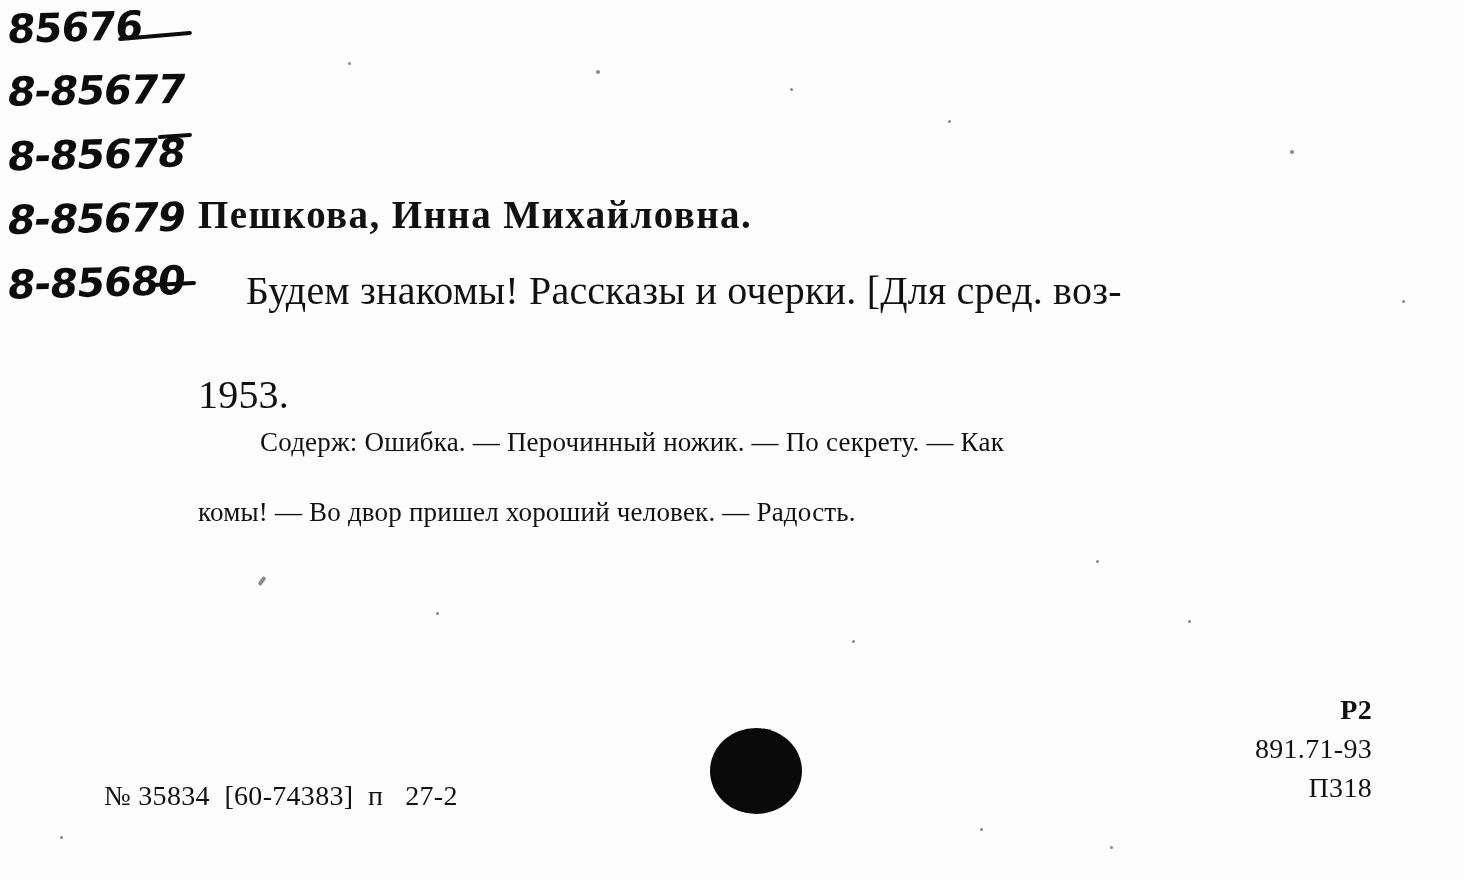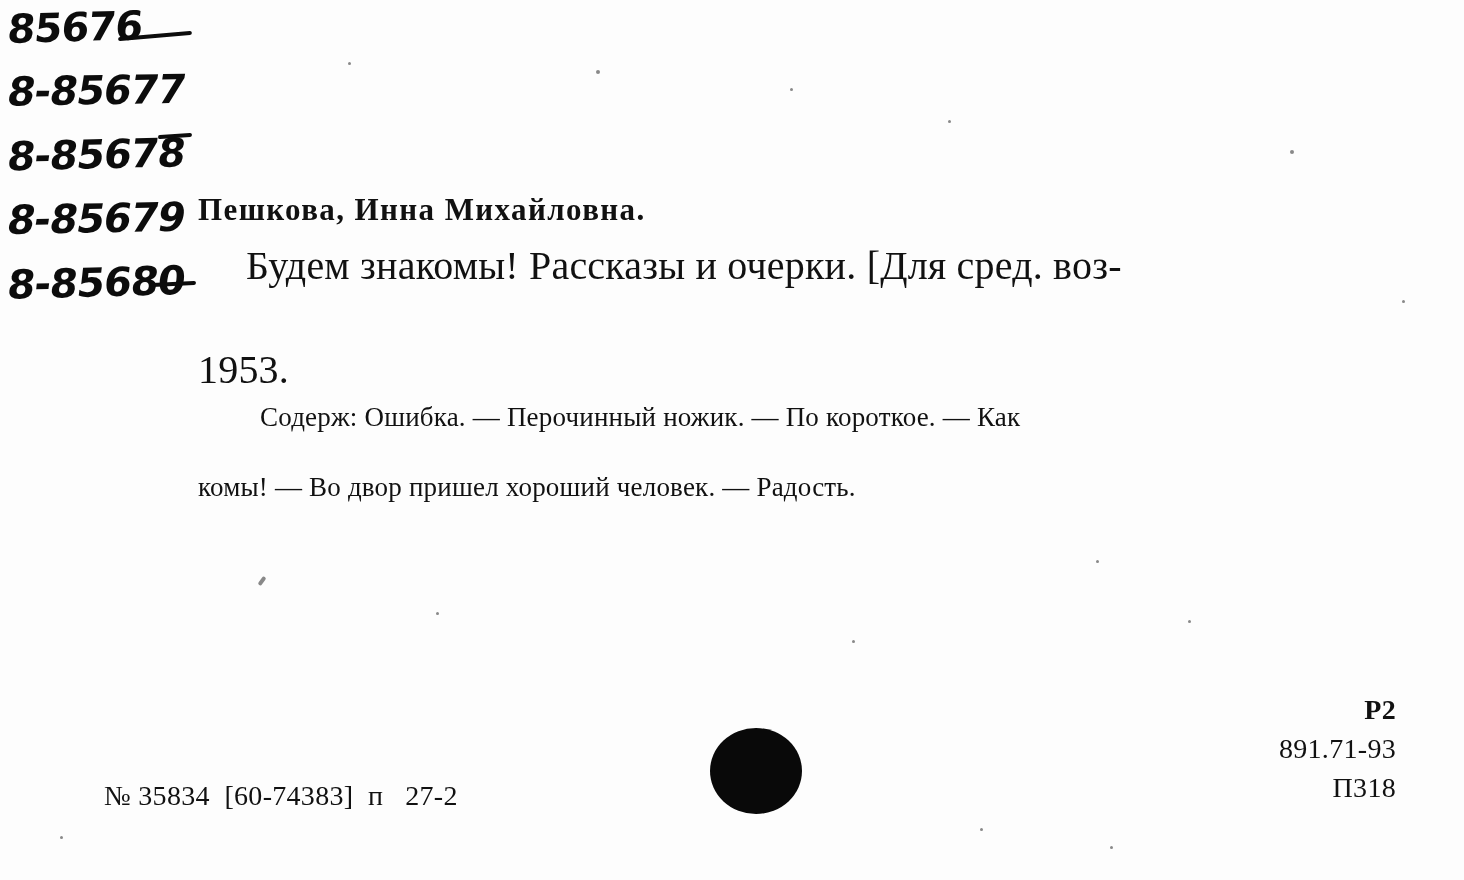--- a/index.html
+++ b/index.html
@@ -62,23 +62,23 @@
   
   .record {
     position: absolute;
     left: 198px;
     top: 192px;
     width: 1186px;
   }
   .author {
     font-family: "Liberation Serif", serif;
     font-weight: 700;
-    font-size: 31px;
+    font-size: 39px;
     letter-spacing: 1.4px;
-    margin-bottom: 12px;
+    margin-bottom: 28px;
   }
   .title-block {
     font-size: 40px;
     line-height: 1.30;
     letter-spacing: .2px;
     text-align: justify;
   }
   .title-block .indent { display: inline-block; width: 48px; }
   .phys {
     font-size: 27px;
@@ -101,21 +101,21 @@
     position: absolute;
     left: 104px;
     top: 700px;
     font-size: 28px;
     line-height: 1.38;
     letter-spacing: .3px;
     white-space: pre;
   }
   .footer-right {
     position: absolute;
-    right: 68px;
+    right: 92px;
     top: 690px;
     text-align: right;
     font-size: 28px;
     line-height: 1.40;
     letter-spacing: .3px;
   }
   .footer-right .cls { font-weight: 700; }
 
   .punch-hole {
     position: absolute;
@@ -147,21 +147,21 @@
     <div class="author">Пешкова, Инна Михайловна.</div>
 
     <div class="title-block">
       <span class="indent"></span><span>Будем знакомы! Рассказы и очерки. [Для   сред. воз-</span><br>
       <br>
       <span>1953.</span>
     </div>
 
 
     <div class="contents">
-      <span class="indent"></span><span>Содерж: Ошибка. — Перочинный ножик. — По короткое. — Как</span><br>
+      <span class="indent"></span><span>Содерж: Ошибка. — Перочинный ножик. — По секрету. — Как</span><br>
       <br>
       <span>комы! — Во двор пришел хороший человек. — Радость.</span>
     </div>
   </div>
 
   <div class="footer-left">
     <div>№ 35834  [60-74383]  п   27-2</div>
     
     
   </div>

